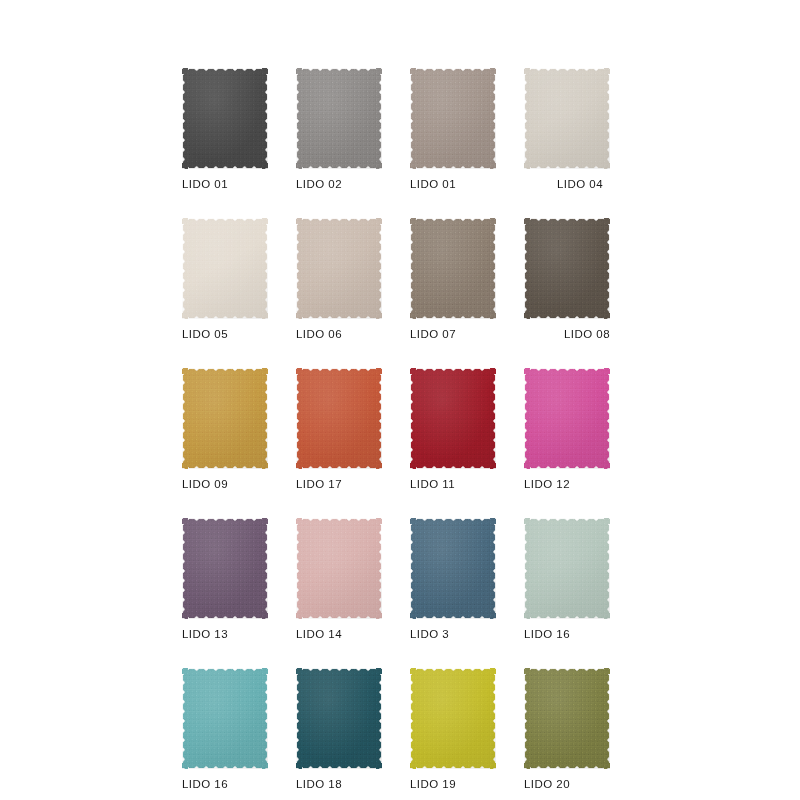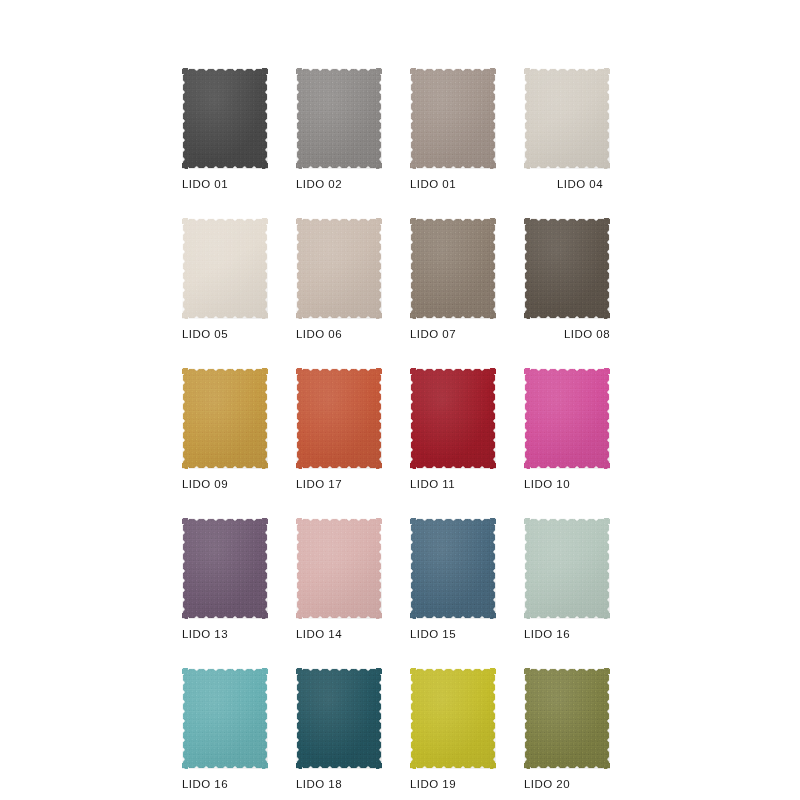--- a/index.html
+++ b/index.html
@@ -222,21 +222,21 @@
       <div class="swatch-shading"></div>
     </div>
     <div class="swatch-label" style="color: rgb(27, 27, 27);">LIDO 11</div>
   </div>
       <div class="swatch-cell">
     <div class="swatch-chip" title="LIDO 12">
       <div class="swatch-fabric" style="background-color: rgb(210, 80, 155);"></div>
       <div class="swatch-texture"></div>
       <div class="swatch-shading"></div>
     </div>
-    <div class="swatch-label" style="color: rgb(27, 27, 27);">LIDO 10</div>
+    <div class="swatch-label" style="color: rgb(27, 27, 27);">LIDO 12</div>
   </div>
       <div class="swatch-cell">
     <div class="swatch-chip" title="LIDO 13">
       <div class="swatch-fabric" style="background-color: rgb(111, 90, 114);"></div>
       <div class="swatch-texture"></div>
       <div class="swatch-shading"></div>
     </div>
     <div class="swatch-label" style="color: rgb(27, 27, 27);">LIDO 13</div>
   </div>
       <div class="swatch-cell">
@@ -246,21 +246,21 @@
       <div class="swatch-shading"></div>
     </div>
     <div class="swatch-label" style="color: rgb(27, 27, 27);">LIDO 14</div>
   </div>
       <div class="swatch-cell">
     <div class="swatch-chip" title="LIDO 15">
       <div class="swatch-fabric" style="background-color: rgb(73, 105, 126);"></div>
       <div class="swatch-texture"></div>
       <div class="swatch-shading"></div>
     </div>
-    <div class="swatch-label" style="color: rgb(27, 27, 27);">LIDO 15</div>
+    <div class="swatch-label" style="color: rgb(27, 27, 27);">LIDO 3</div>
   </div>
       <div class="swatch-cell">
     <div class="swatch-chip" title="LIDO 16">
       <div class="swatch-fabric" style="background-color: rgb(181, 199, 189);"></div>
       <div class="swatch-texture"></div>
       <div class="swatch-shading"></div>
     </div>
     <div class="swatch-label" style="color: rgb(27, 27, 27);">LIDO 16</div>
   </div>
       <div class="swatch-cell">

